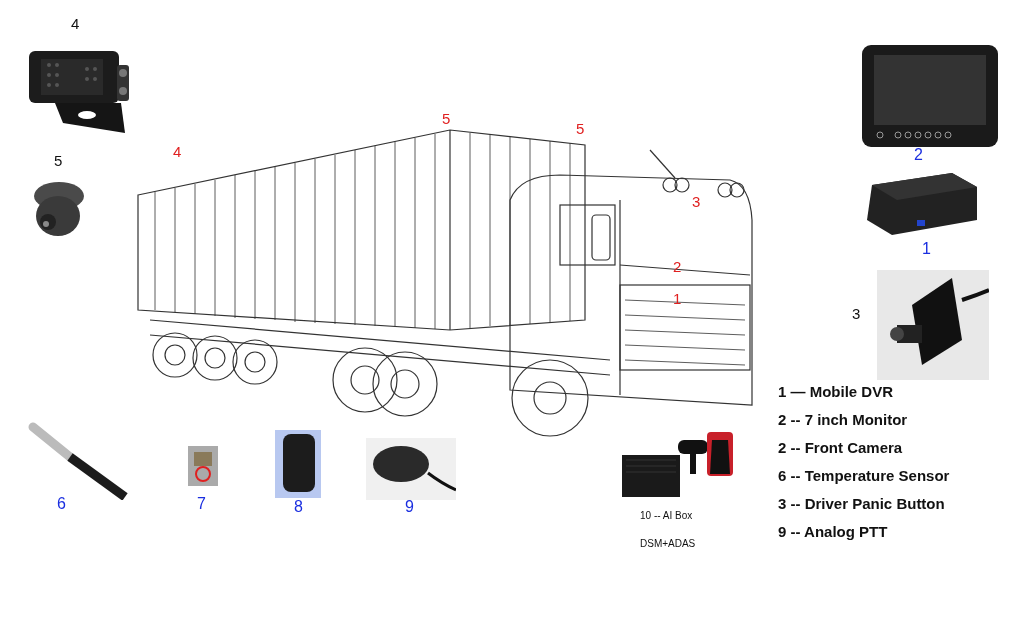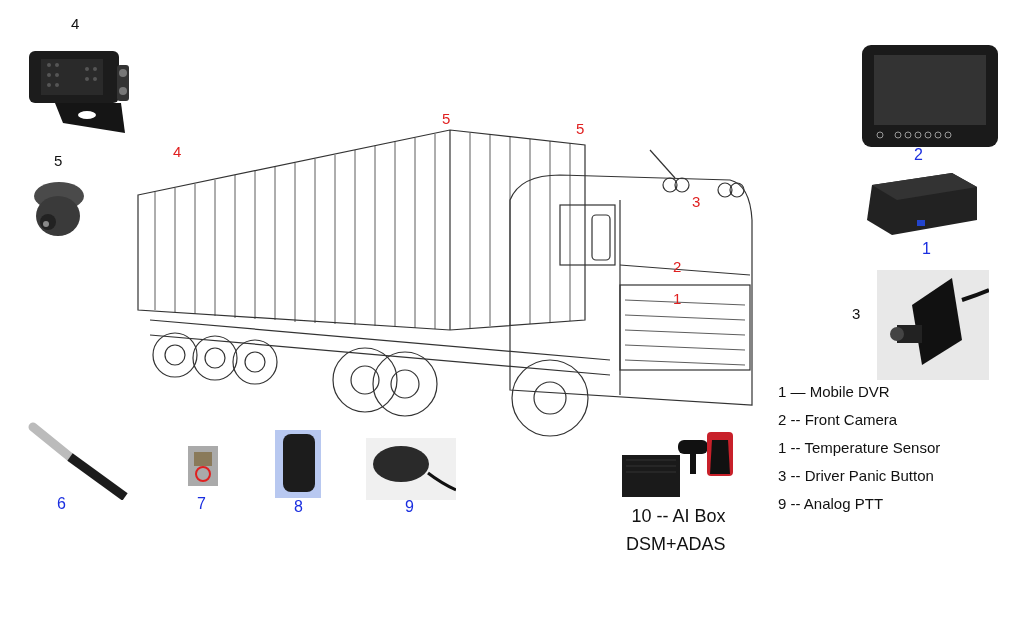--- a/index.html
+++ b/index.html
@@ -2,22 +2,22 @@
 <html><head>
 <meta charset="utf-8">
 <style>
   html,body{margin:0;padding:0;background:#fff;}
   body{width:1024px;height:627px;position:relative;overflow:hidden;font-family:"Liberation Sans",sans-serif;}
   .abs{position:absolute;}
   .lbl-black{color:#111;font-size:15px;}
   .lbl-red{color:#e02020;font-size:15px;}
   .lbl-blue{color:#1a2ee0;font-size:16px;}
   .legend{position:absolute;left:778px;top:378px;font-size:15px;color:#111;line-height:28px;}
-  .legend div{white-space:nowrap;}
-  .ai{position:absolute;left:626px;top:502px;font-size:18px;color:#111;line-height:28px;text-align:right;}
+  .legend div{white-space:nowrap;font-weight:bold;}
+  .ai{position:absolute;left:640px;top:502px;font-size:10px;color:#111;line-height:28px;}
 </style>
 </head>
 <body>
 
 <div class="abs lbl-black" style="left:71px;top:15px;">4</div>
 <svg class="abs" style="left:25px;top:45px;" width="110" height="95">
   <rect x="4" y="6" width="90" height="52" rx="6" fill="#1c1c1c"></rect>
   <rect x="16" y="14" width="62" height="36" fill="#2a2a2a"></rect>
   <g fill="#555">
       <circle cx="24" cy="20" r="2"></circle>
@@ -146,22 +146,23 @@
 <svg class="abs" style="left:877px;top:270px;" width="112" height="110">
   <rect width="112" height="110" fill="#e8e8e8"></rect>
   <path d="M35 35 L75 8 L85 70 L45 95 Z" fill="#111"></path>
   <rect x="20" y="55" width="25" height="18" fill="#222"></rect>
   <circle cx="20" cy="64" r="7" fill="#444"></circle>
   <path d="M85 30 Q100 25 112 20" stroke="#111" stroke-width="4" fill="none"></path>
 </svg>
 
 <div class="legend">
   <div>1 — Mobile DVR</div>
+  <div>2 -- 7 inch Monitor</div>
   <div>2 -- Front Camera</div>
-  <div>1 -- Temperature Sensor</div>
+  <div>6 -- Temperature Sensor</div>
   <div>3 -- Driver Panic Button</div>
   <div>9 -- Analog PTT</div>
 </div>
 
 <svg class="abs" style="left:620px;top:430px;" width="120" height="70">
   <rect x="2" y="25" width="58" height="42" fill="#1a1a1a"></rect>
   <g stroke="#333">
       <line x1="6" y1="30" x2="56" y2="30"></line>
       <line x1="6" y1="36" x2="56" y2="36"></line>
       <line x1="6" y1="42" x2="56" y2="42"></line>

